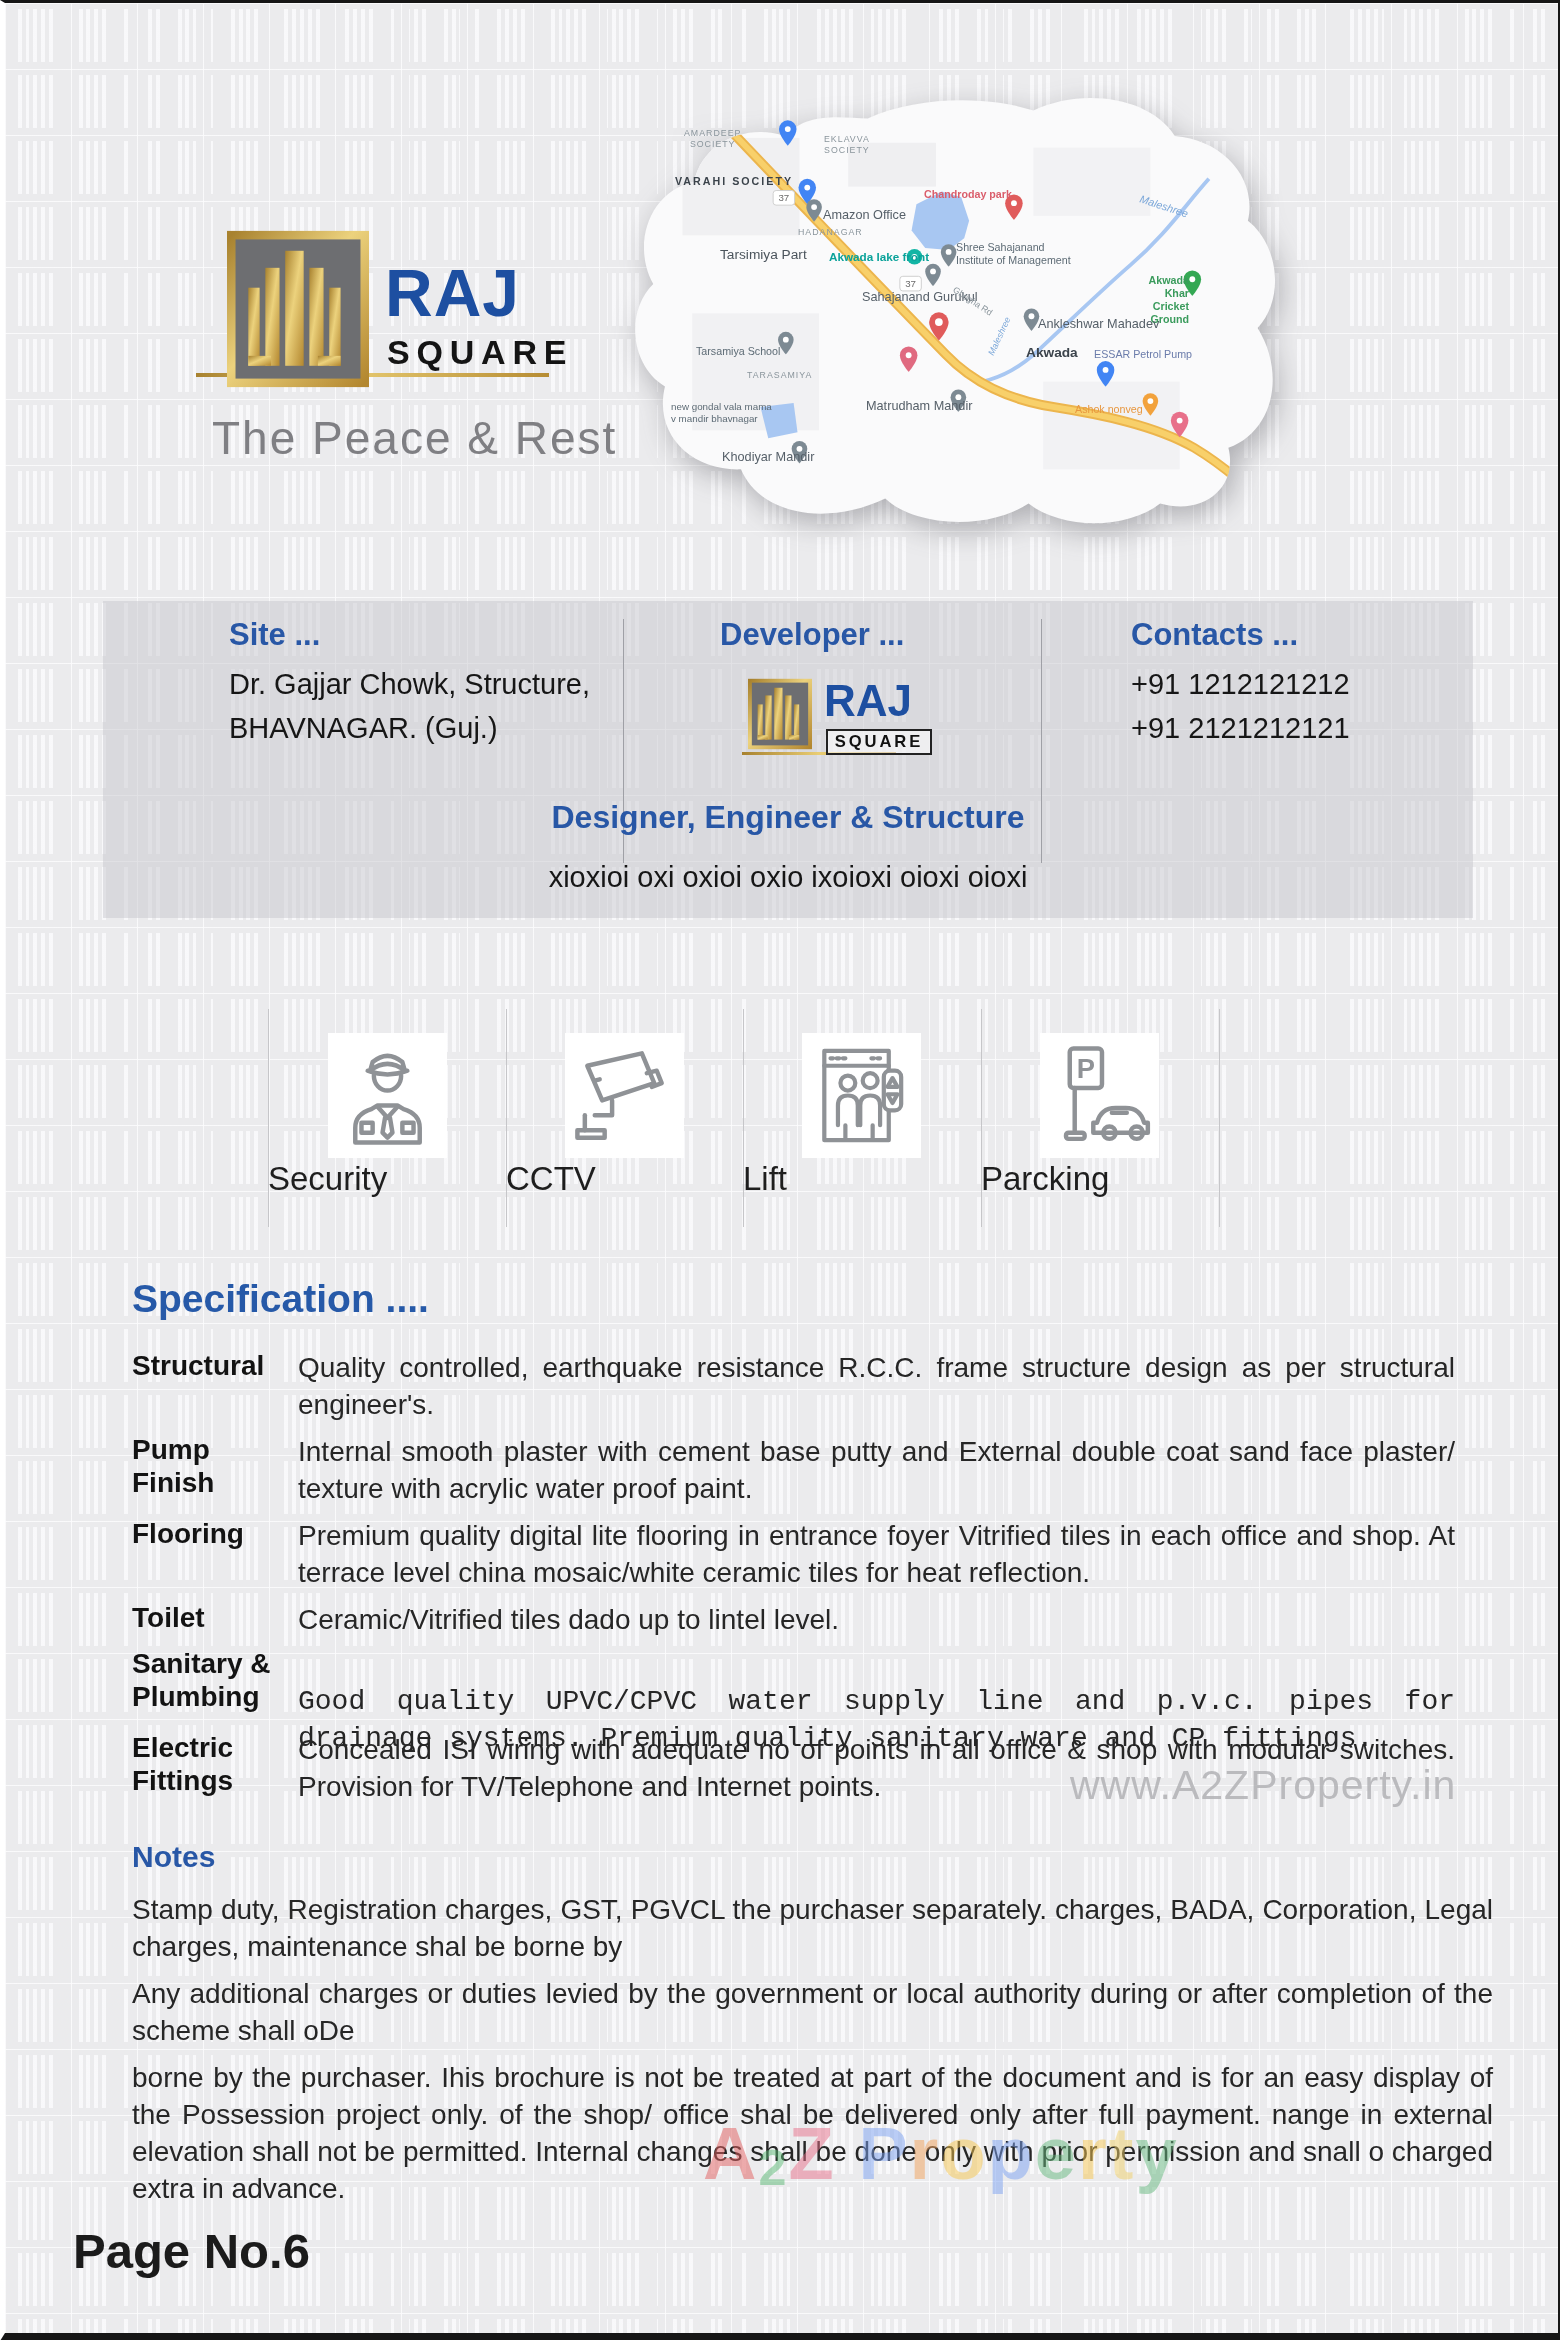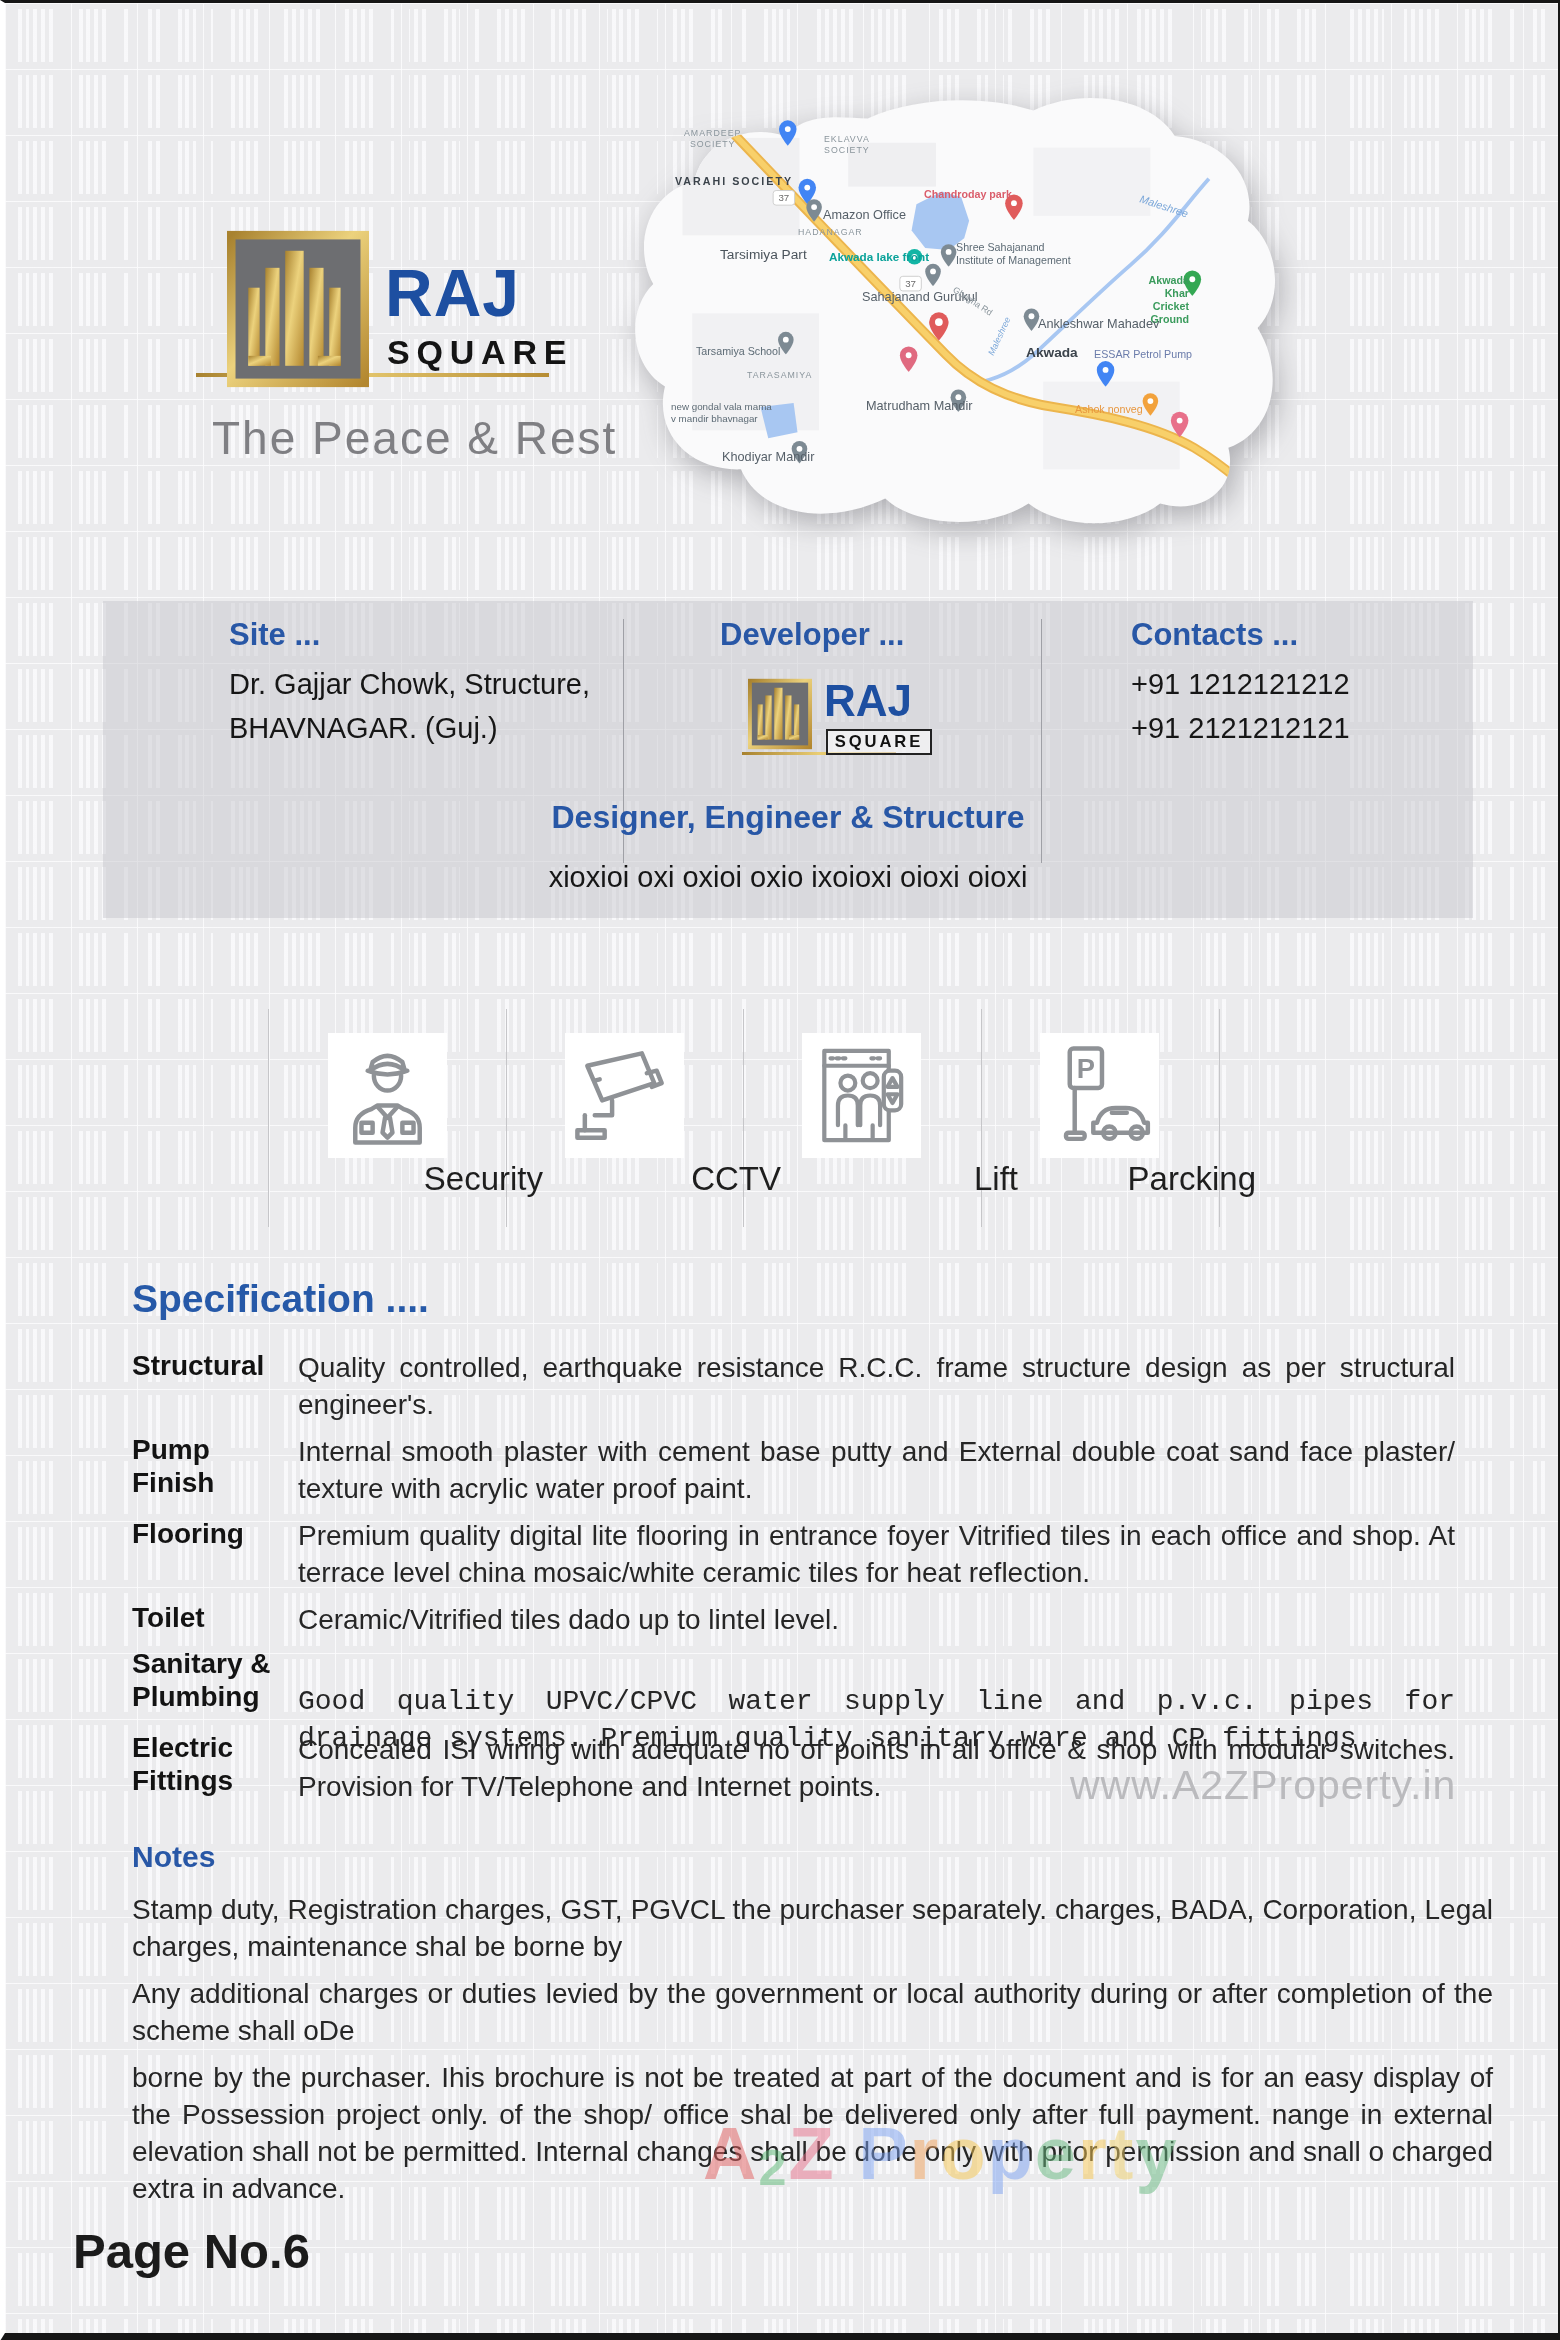--- a/index.html
+++ b/index.html
@@ -55,21 +55,21 @@
   .dev-square{position:absolute;left:821px;top:726px;font-size:16.6px;font-weight:600;color:#111;
     letter-spacing:2.9px;border:2px solid #222;padding:1px 6.8px;background:rgba(255,255,255,.55);}
   .designer-head{position:absolute;left:98px;top:796px;width:1370px;text-align:center;
     font-size:32px;font-weight:bold;color:#2857a6;}
   .designer-val{position:absolute;left:98px;top:858px;width:1370px;text-align:center;
     font-size:29px;color:#161616;}
 
   
   .amen-divider{position:absolute;top:1006px;width:1px;height:218px;background:#c6c6c9;}
   .amen-tile{position:absolute;top:1030px;width:119px;height:125px;background:#fff;}
-  .amen-label{position:absolute;top:1157px;width:238px;text-align:right;font-size:33px;color:#1e1e1e;margin-left:37px;}
+  .amen-label{position:absolute;top:1157px;width:238px;text-align:left;font-size:33px;color:#1e1e1e;}
 
   
   .spec-head{position:absolute;left:127px;top:1274px;font-size:39px;font-weight:bold;color:#2659a8;}
   .spec-label{position:absolute;left:127px;width:166px;font-size:28px;font-weight:bold;color:#131313;line-height:1.18;}
   .spec-desc{position:absolute;left:293px;width:1157px;font-size:28px;color:#262626;
     line-height:37px;text-align:justify;}
 
   
   .notes-head{position:absolute;left:127px;top:1837px;font-size:30px;font-weight:bold;color:#2857a6;}
   .note-para{position:absolute;left:127px;width:1361px;font-size:28px;color:#262626;

